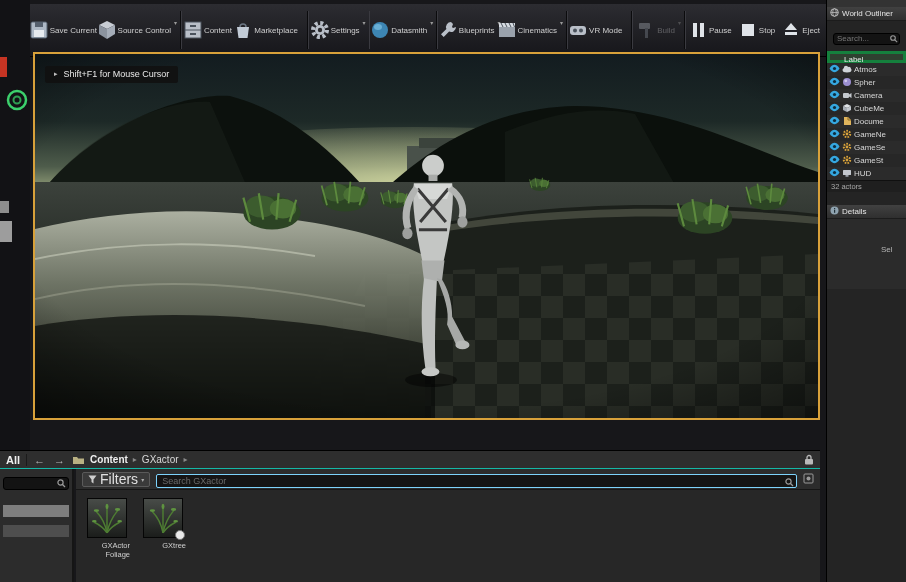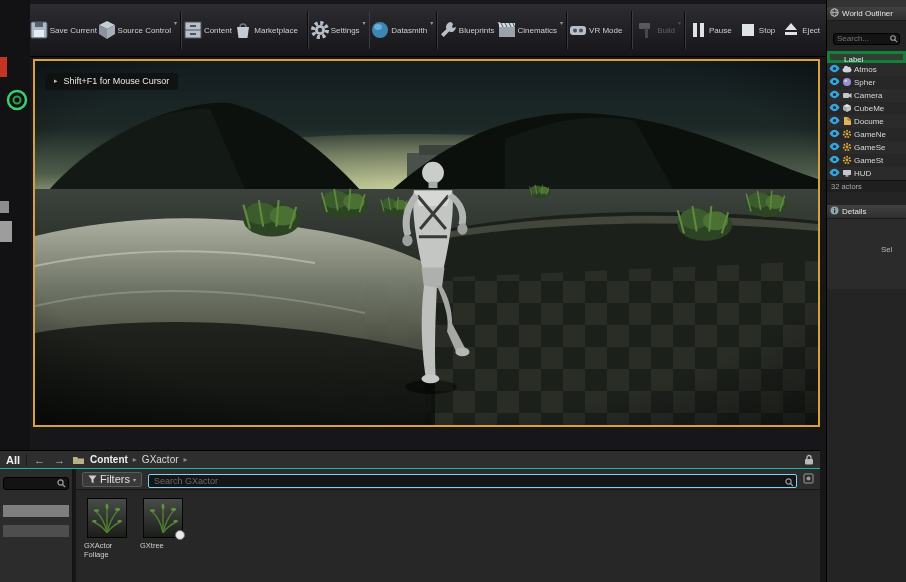--- a/index.html
+++ b/index.html
@@ -18,21 +18,21 @@
     background:linear-gradient(#2c2c31,#16161a);display:flex;align-items:stretch;padding:2px 4px;border-bottom:1px solid #000}
   .tbtn{display:flex;flex-direction:row;align-items:center;justify-content:flex-end;
     padding:2px 6px 3px;position:relative;min-width:34px;cursor:default}
   .tbtn .ic{height:26px;display:flex;align-items:center}
   .tbtn .lbl{font-size:8px;color:#cfcfcf;white-space:nowrap;margin-top:1px}
   .tbtn .dd{position:absolute;right:0;top:13px;font-size:6px;color:#9a9a9a}
   .tbtn.disabled{opacity:.35}
   .tsep{width:2px;margin:5px 3px;background:#0b0b0d;border-right:1px solid #3a3a40}
 
   
-  .viewport{position:absolute;left:33px;top:59px;width:787px;height:368px;
+  .viewport{position:absolute;left:33px;top:52px;width:787px;height:368px;
     border:2px solid #d8a13a;background:#be185d}
   .scene{display:block}
   .hint{position:absolute;left:10px;top:12px;background:rgba(17,17,17,.9);border-radius:2px;
     padding:3px 9px 4px;font-size:9px;color:#e8e8e8;display:flex;gap:6px;align-items:center}
   .hint .tri{color:#bdbdbd;font-size:7px}
 
   
   .crumb-bar{position:absolute;left:0;top:450px;width:820px;height:19px;background:#2e2e2e;
     border-top:1px solid #000;border-bottom:1px solid #14b8a6;display:flex;align-items:center;gap:5px;padding:0 6px}
   .all{font-size:11px;font-weight:bold;color:#f0f0f0;padding-right:6px;border-right:1px solid #1b1b1b}
@@ -48,31 +48,31 @@
     color:#bbb;font-size:8px;padding:0 13px 0 4px;outline:none}
   .sinput::placeholder{color:#6a6a6a}
   .mag{position:absolute;right:3px;top:2px}
   .coll-a{margin:15px 3px 0;height:12px;width:66px;background:#7e7e7e}
   .coll-b{margin:8px 3px 0;height:12px;width:66px;background:#4e4e4e}
 
   .filter-row{position:absolute;left:76px;top:469px;width:744px;height:21px;background:#2c2c2c;
     border-bottom:1px solid #161616;display:flex;align-items:center;gap:6px;padding:0 6px}
   .filters-btn{height:15px;border:1px solid #5a5a5a;background:#3a3a3a;border-radius:2px;
     display:flex;align-items:center;gap:3px;padding:0 5px}
-  .filters-btn .flbl{font-size:11px;color:#e0e0e0}
+  .filters-btn .flbl{font-size:14px;color:#e0e0e0}
   .filters-btn .fcar{font-size:6px;color:#aaa}
   .fsearch{flex:1;position:relative}
   .fsearch input{width:100%;height:14px;background:#151515;border:1px solid #7dd3fc;border-radius:2px;
     color:#bbb;font-size:9px;padding:0 16px 0 5px;outline:none}
   .fsearch input::placeholder{color:#6a6a6a}
   .fsearch .mag{top:3px}
 
   .assets{position:absolute;left:76px;top:490px;width:744px;height:92px;background:#272727;
     display:flex;gap:10px;padding:8px 0 0 8px}
-  .tile{width:46px;text-align:left}
+  .tile{width:46px;text-align:right}
   .thumb{width:40px;height:40px;margin:0 auto;border:1px solid #050505;position:relative;
     background:linear-gradient(#484c48,#1b1d1b)}
   .badge{position:absolute;right:-3px;bottom:-3px;width:10px;height:10px;border-radius:50%;
     background:#eaeaea;border:1px solid #777}
   .aname{font-size:7.5px;color:#cfcfcf;margin-top:3px;line-height:1.2}
 
   
   .rpanel{position:absolute;left:826px;top:0;width:80px;height:582px;background:#242424;border-left:1px solid #000}
   .rp-top{height:7px;background:#333}
   .ptab{height:14px;background:linear-gradient(#414141,#2f2f2f);display:flex;align-items:center;gap:3px;

